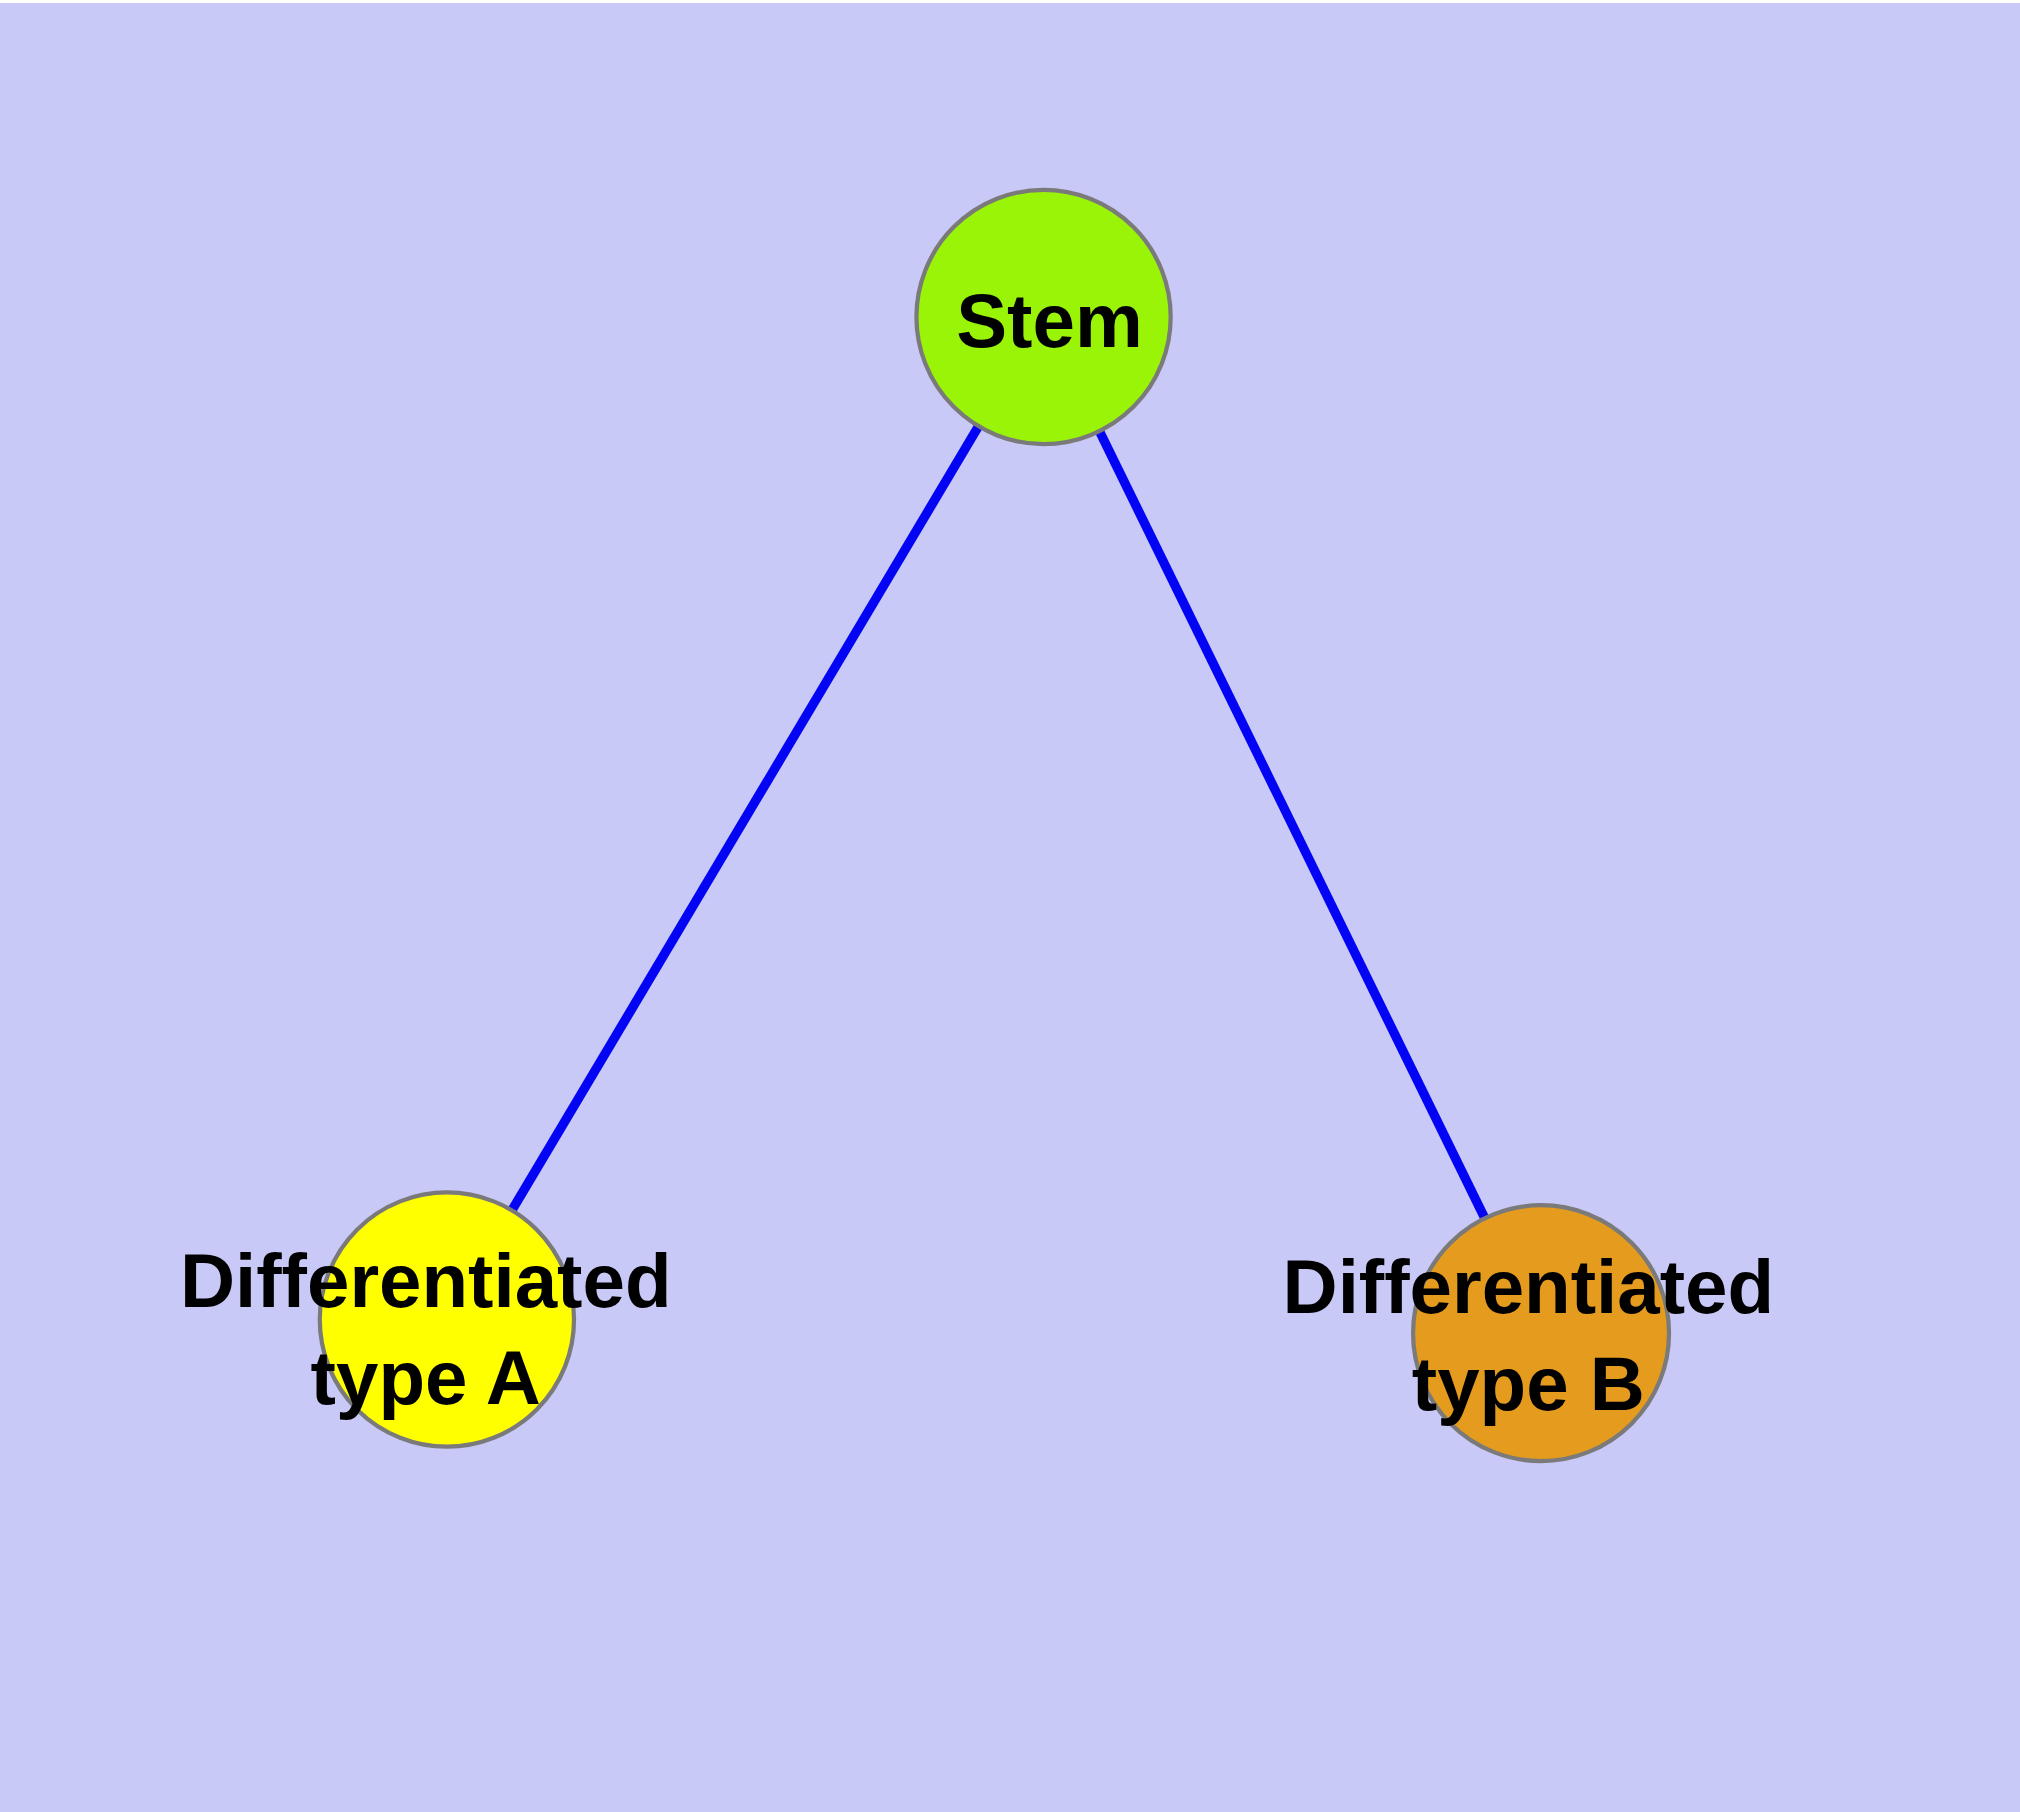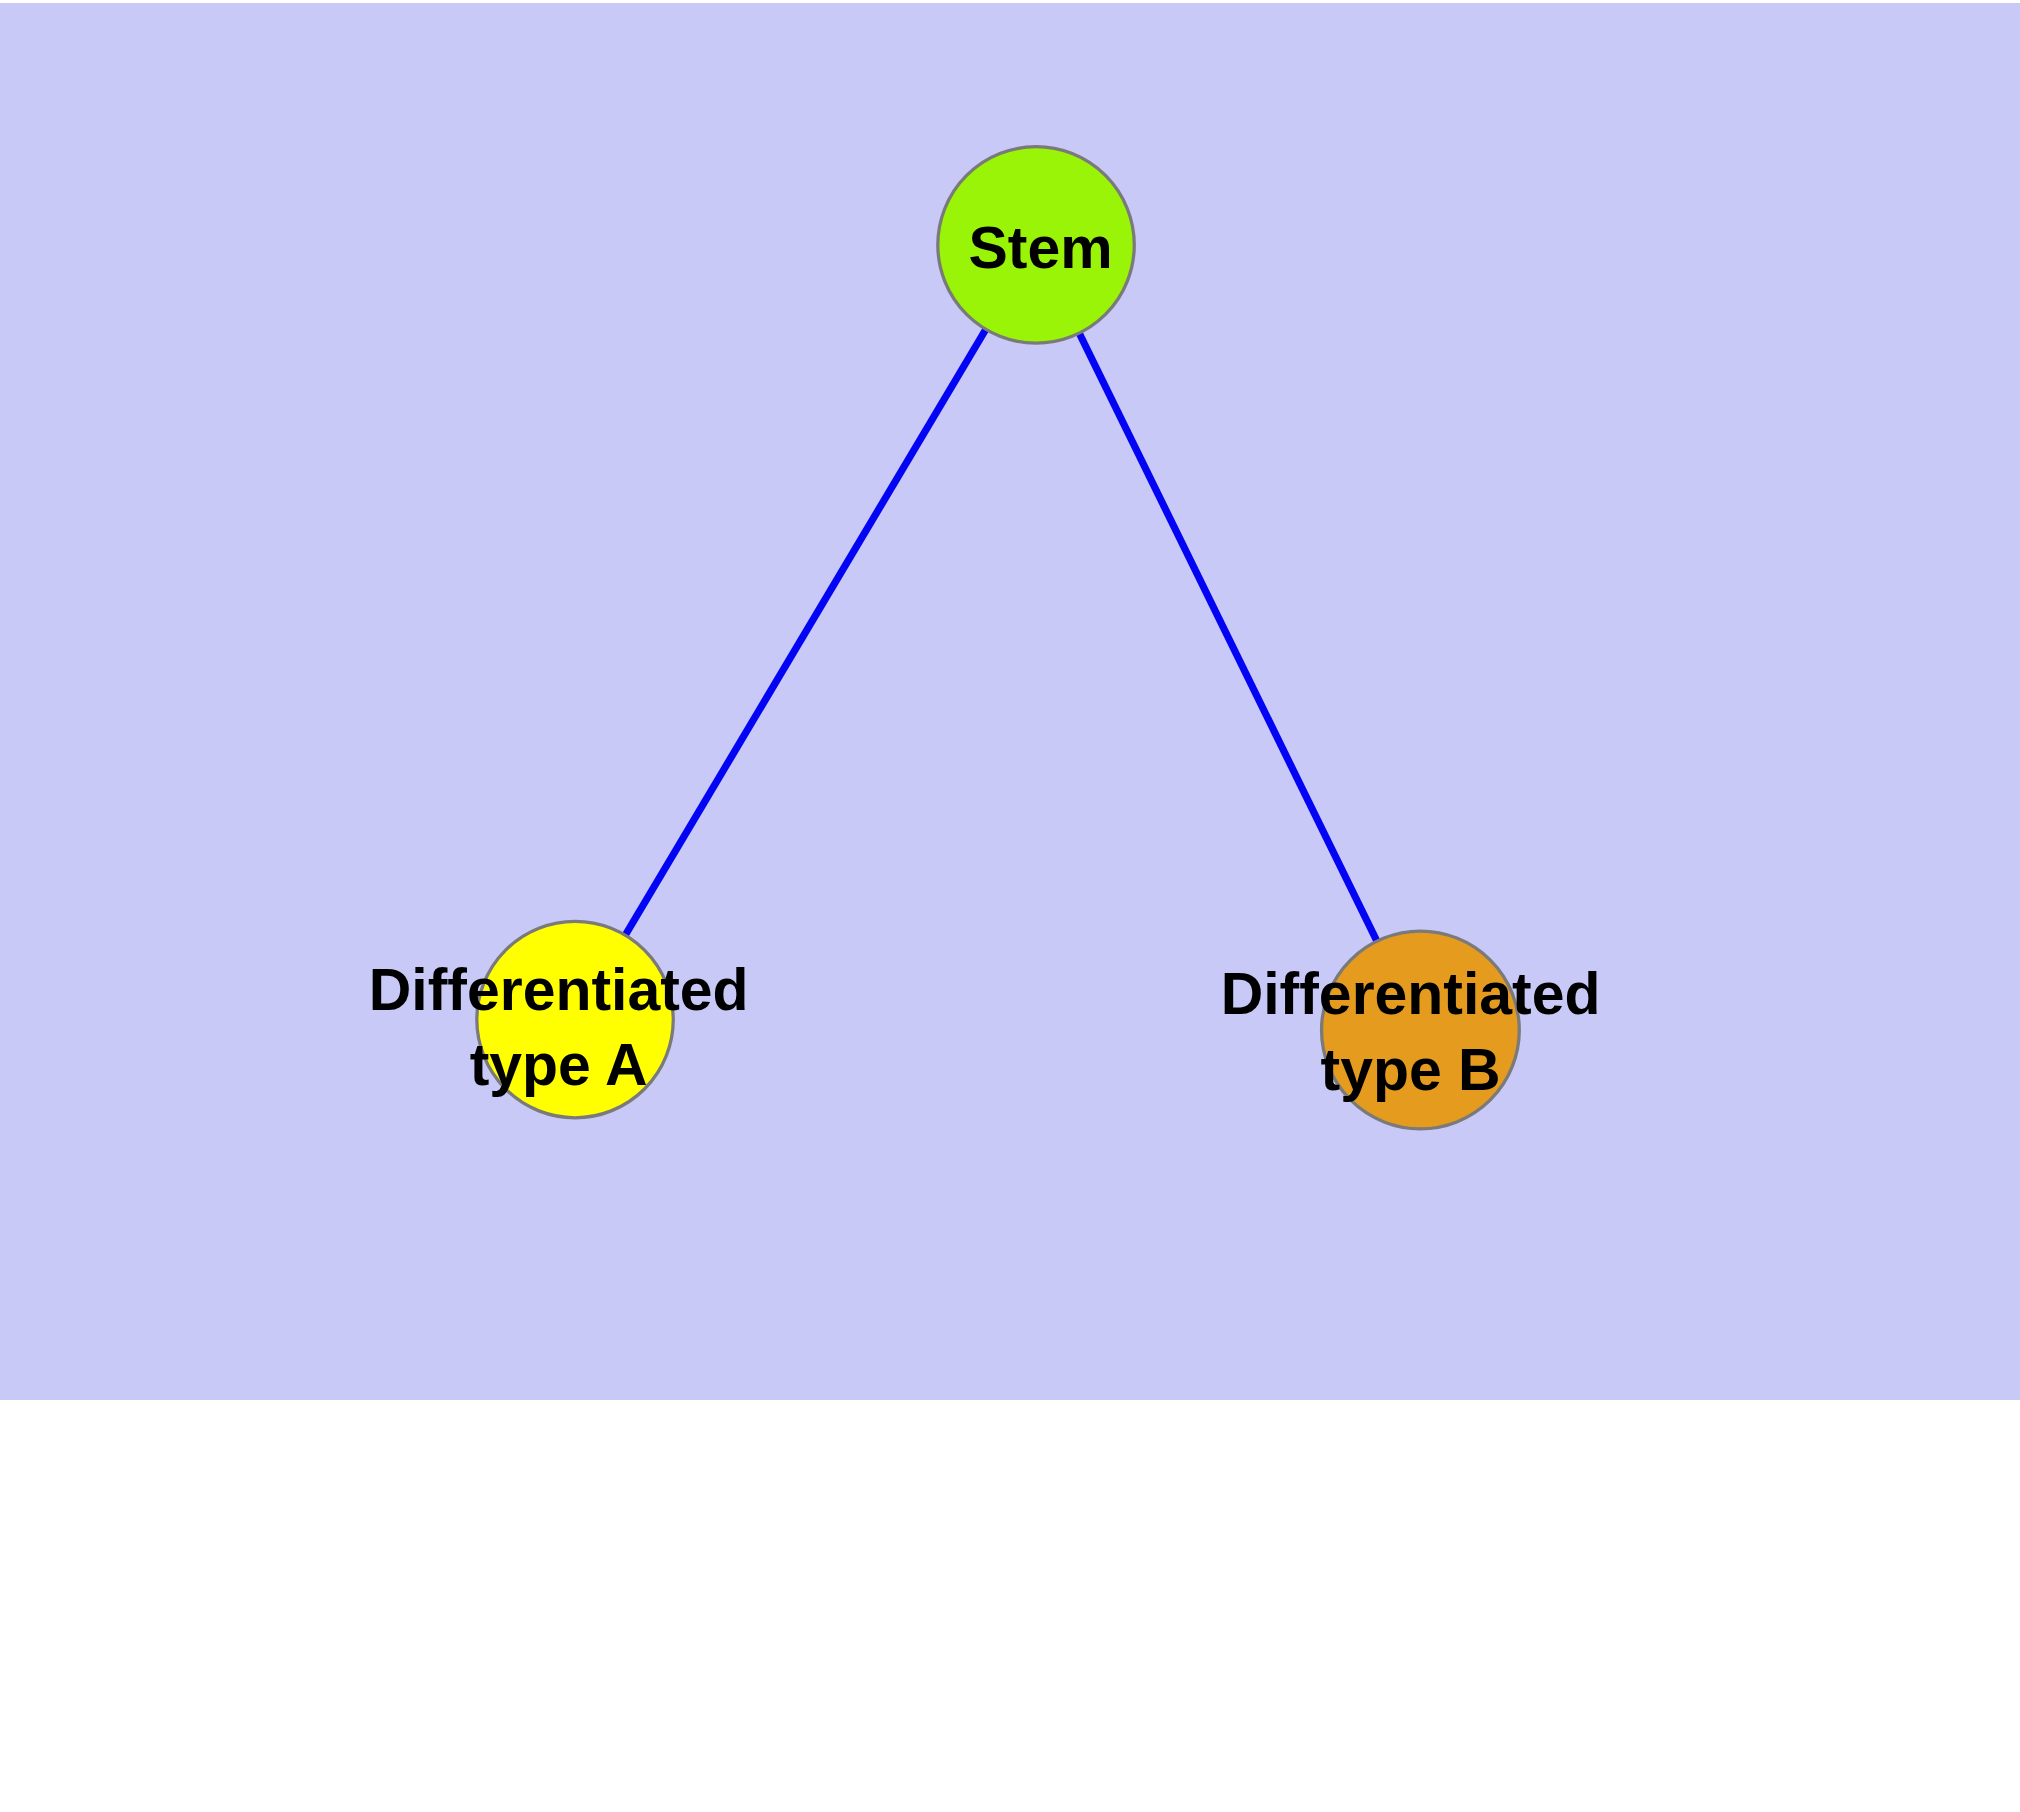--- a/index.html
+++ b/index.html
@@ -3,21 +3,21 @@
 <meta charset="utf-8">
 <style>
   html, body {
     margin: 0;
     padding: 0;
     background: #ffffff;
   }
   .figure-canvas {
     position: relative;
     width: 2021px;
-    height: 1400px;
+    height: 1812px;
     background: var(--bg-color, #C9C9F7);
     overflow: hidden;
     font-family: "Liberation Sans", sans-serif;
   }
   .top-strip {
     position: absolute;
     top: 0; left: 0; right: 0;
     height: 3.4px;
     background: var(--strip-color, #FFFFFF);
   }

